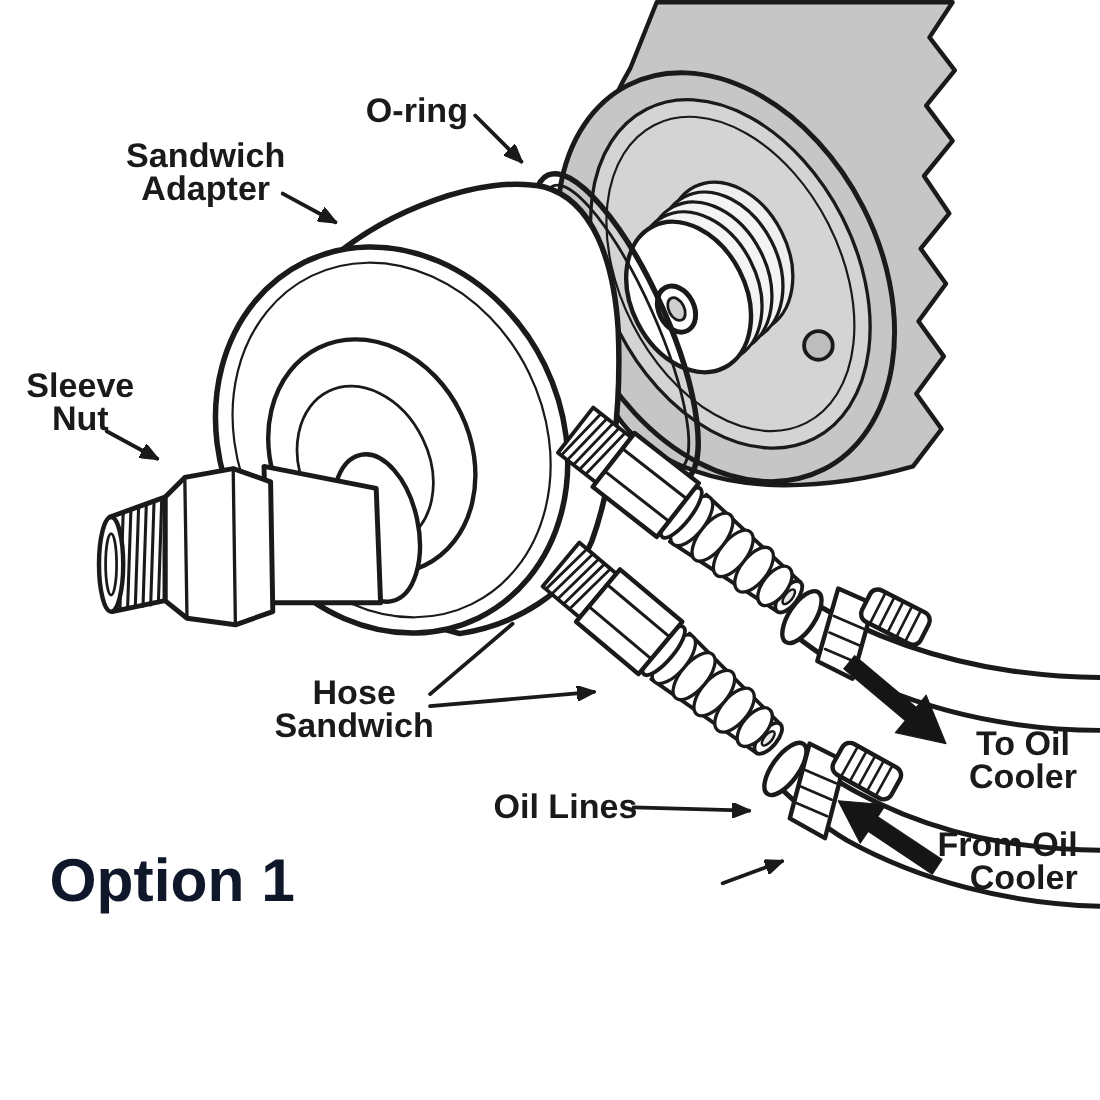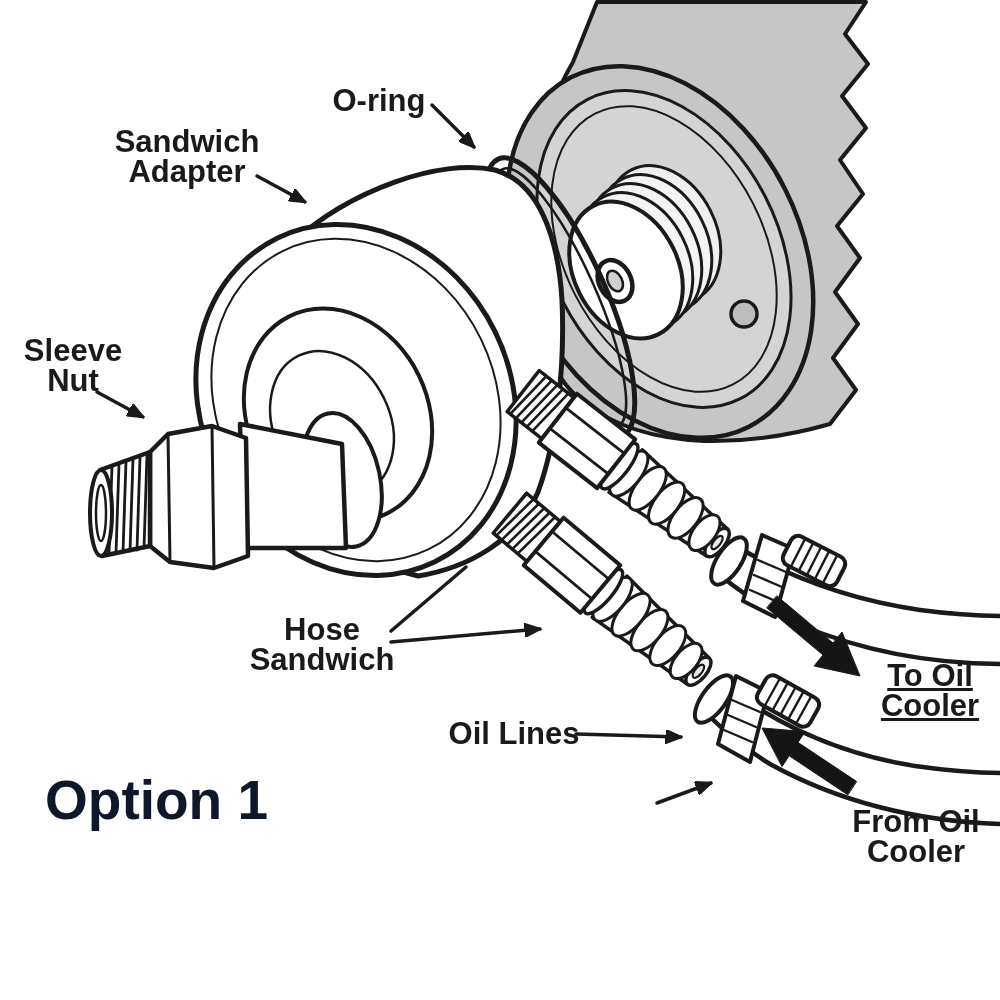--- a/index.html
+++ b/index.html
@@ -163,25 +163,25 @@
 <div class="label" style="left:322px;top:645px;">
   <span class="ln">Hose</span>
   <span class="ln">Sandwich</span>
 </div>
 
 <div class="label" style="left:514px;top:734px;">
   <span class="ln">Oil Lines</span>
 </div>
 
 
-<div class="label" style="left:930px;top:691px;text-decoration:underline;">
+<div class="label" style="left:930px;top:691px;">
   <span class="ln">To Oil</span>
   <span class="ln">Cooler</span>
 </div>
 
-<div class="label" style="left:916px;top:837px;">
+<div class="label" style="left:916px;top:783px;text-align:right;">
   <span class="ln">From Oil</span>
   <span class="ln">Cooler</span>
 </div>
 
 <div class="option" style="left:45px;top:800px;">Option 1</div>
 
 </div>
 
 </body></html>

